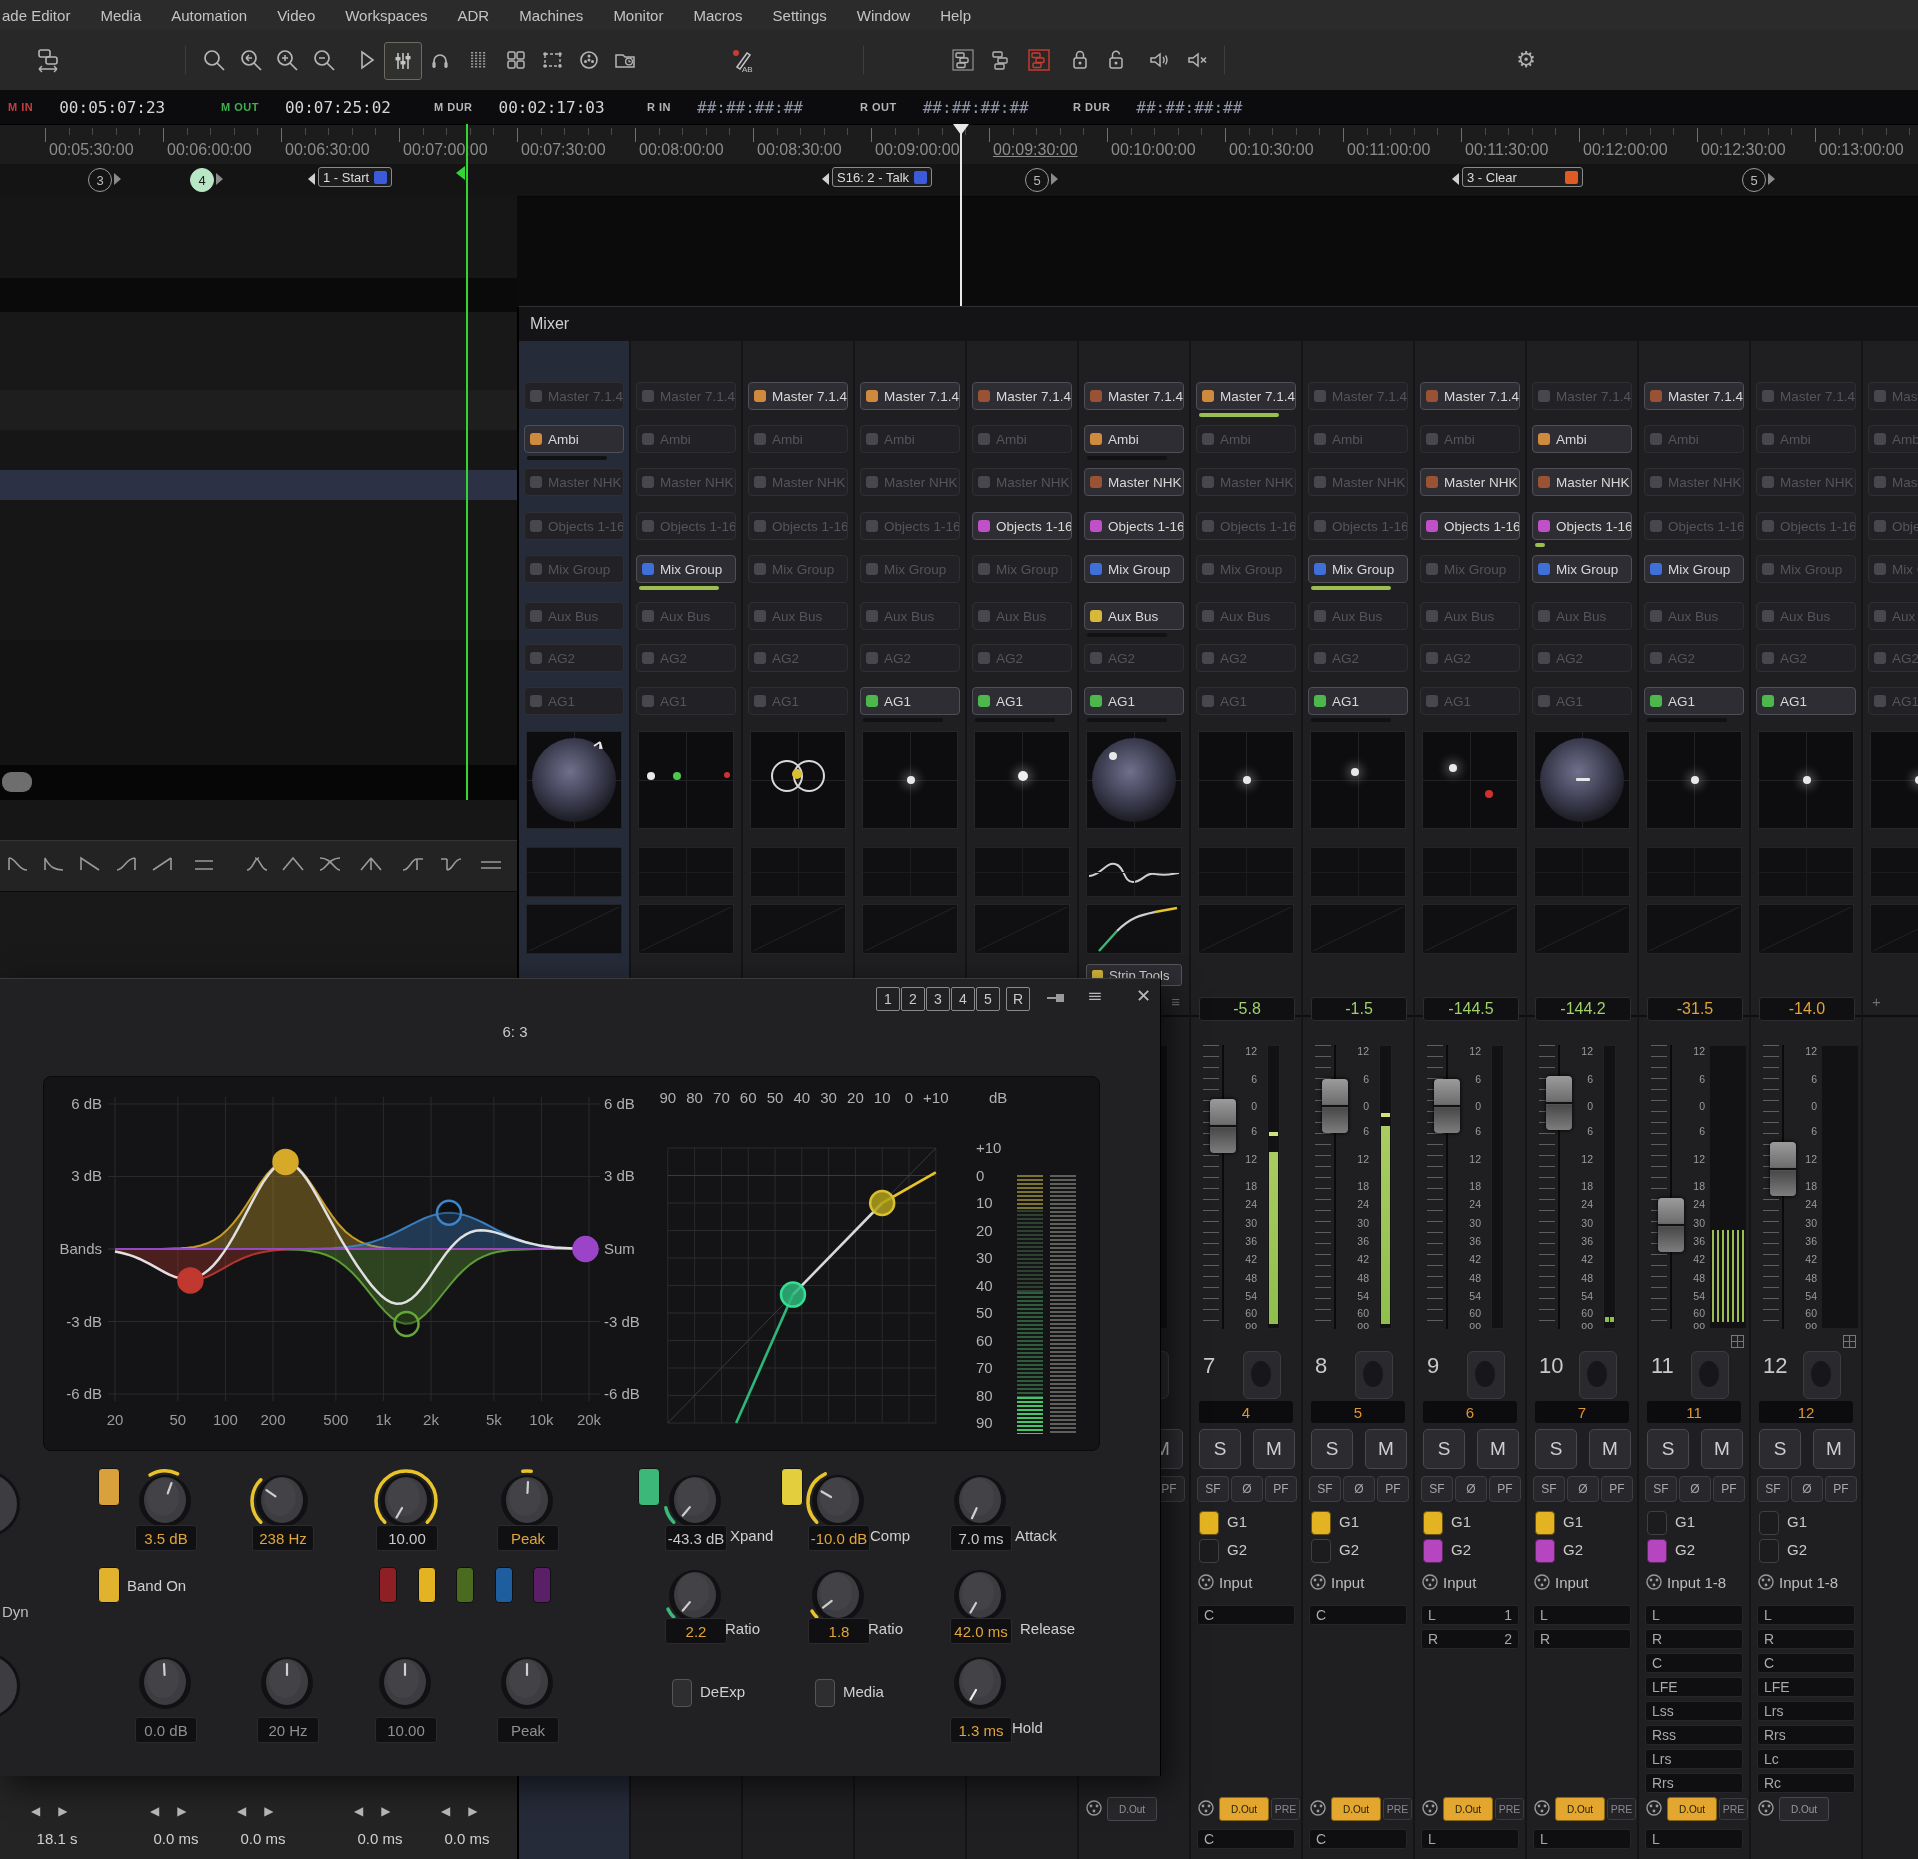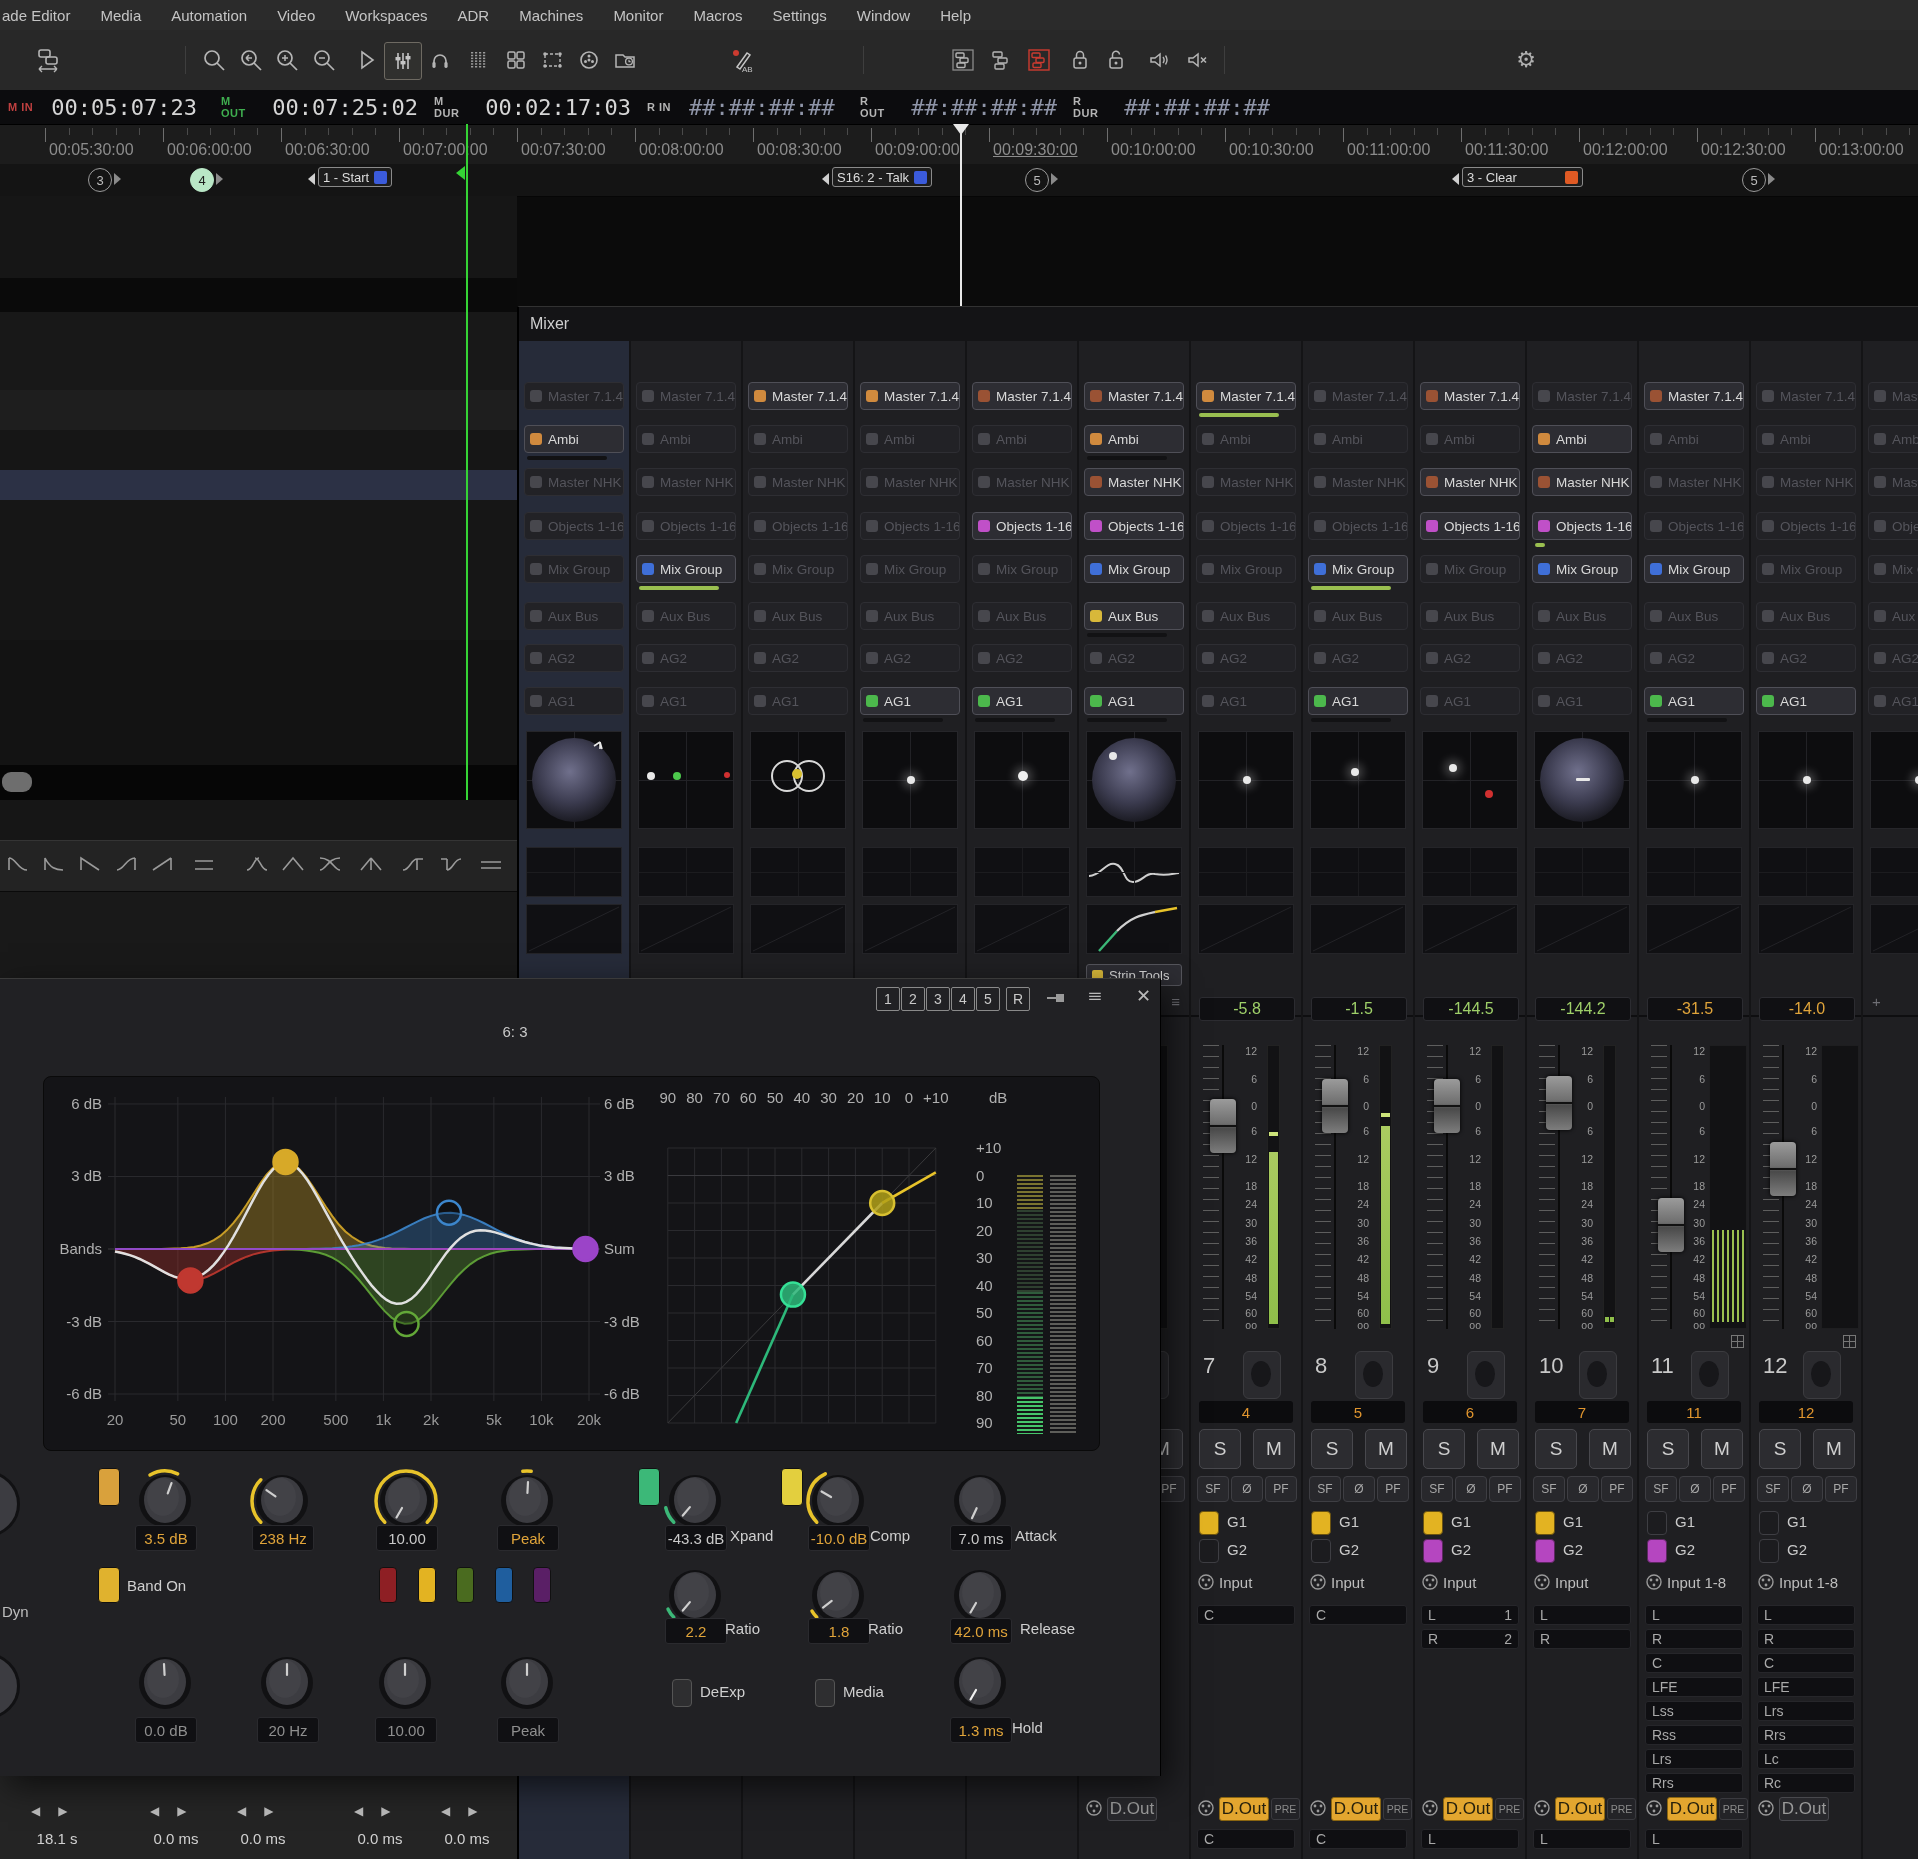--- a/index.html
+++ b/index.html
@@ -10,21 +10,21 @@
   
   #menubar{left:0;top:0;width:1918px;height:30px;background:#2b2b2b;display:flex;align-items:center;gap:30px;padding-left:2px;}
   .menu-item{font-size:15px;color:#c4c4c4;white-space:nowrap;}
   #toolbar{left:0;top:30px;width:1918px;height:60px;background:#282828;}
   .tbtn{position:absolute;top:12px;width:36px;height:36px;display:flex;align-items:center;justify-content:center;}
   .tsep{position:absolute;top:16px;width:1px;height:28px;background:#3e3e3e;}
   
   #tcbar{left:0;top:90px;width:1918px;height:34px;background:#0c0c0e;display:flex;align-items:center;}
   .tc-group{width:213px;display:flex;align-items:center;}
   .tc-label{font-size:11px;font-weight:bold;letter-spacing:.5px;margin-left:8px;}
-  .tc-value{font-family:"DejaVu Sans Mono","Liberation Mono",monospace;font-size:22px;color:#d6d6d6;margin-left:18px;}
+  .tc-value{font-family:"DejaVu Sans Mono","Liberation Mono",monospace;font-size:16px;color:#d6d6d6;margin-left:26px;}
   .tc-value.ph{color:#8f95a8;}
   .tc-spin{margin-left:8px;display:flex;flex-direction:column;gap:3px;}
   .tc-spin .up{border-bottom:5px solid #9a9a9a;}
   .tc-spin .dn{border-top:5px solid #9a9a9a;}
   
   #ruler{left:0;top:124px;width:1918px;height:40px;background:#1c1c1c;border-top:1px solid #000;}
   .tickM{position:absolute;top:3px;width:1px;height:14px;background:#6e6e6e;}
   .tickm{position:absolute;top:3px;width:1px;height:7px;background:#4a4a4a;}
   .rlabel{position:absolute;top:16px;font-size:16px;color:#8c8c8c;white-space:nowrap;}
   #markers{left:0;top:164px;width:1918px;height:32px;background:#141414;border-bottom:1px solid #060606;}
@@ -85,21 +85,21 @@
           font-size:15px;color:#e0952e;display:flex;align-items:center;justify-content:center;}
   .smbtn{position:absolute;width:40px;height:38px;border-radius:5px;background:#2c2c30;border:1px solid #48484d;
          font-size:19px;color:#cfcfcf;display:flex;align-items:center;justify-content:center;}
   .sfbtn{position:absolute;width:30px;height:24px;border-radius:4px;background:#28282c;border:1px solid #3e3e43;
          font-size:12px;color:#a8a8a8;display:flex;align-items:center;justify-content:center;}
   .gbox{position:absolute;width:20px;height:24px;border-radius:4px;background:#1c1c1f;border:1px solid #3e3e43;box-sizing:border-box;}
   .glab{position:absolute;font-size:15px;color:#c9c9c9;}
   .inlab{position:absolute;font-size:15px;color:#bdbdbd;white-space:nowrap;}
   .iofield{position:absolute;left:6px;width:98px;height:20px;background:#0f0f12;border:1px solid #26262a;border-radius:3px;
            font-size:14px;color:#a9a9a9;display:flex;align-items:center;padding:0 6px;box-sizing:border-box;justify-content:space-between;}
-  .doutbtn{position:absolute;width:48px;height:22px;border-radius:3px;font-size:17px;display:flex;align-items:center;justify-content:center;}
+  .doutbtn{position:absolute;width:48px;height:22px;border-radius:3px;font-size:10px;display:flex;align-items:center;justify-content:center;}
   .doutbtn.on{background:#e3a62f;color:#26200c;border:1px solid #8a6510;}
   .doutbtn.off{background:#28282c;color:#9a9a9a;border:1px solid #48484d;}
   .prebtn{position:absolute;width:27px;height:20px;border-radius:3px;background:#232327;border:1px solid #3a3a3f;
           font-size:10.5px;color:#8a8a8a;display:flex;align-items:center;justify-content:center;}
   
   #plugin{left:0;top:978px;width:1160px;height:797px;background:#212124;border-top:1px solid #3a3a3a;
           border-right:1px solid #000;box-shadow:8px 10px 30px rgba(0,0,0,.6);z-index:40;}
   .hdrbox{position:absolute;top:8px;width:22px;height:22px;border:1px solid #8a8a8a;border-radius:2px;
           font-size:14px;color:#c9c9c9;display:flex;align-items:center;justify-content:center;}
   #plg-title{position:absolute;left:460px;top:44px;width:110px;text-align:center;font-size:15px;color:#c9c9c9;}

